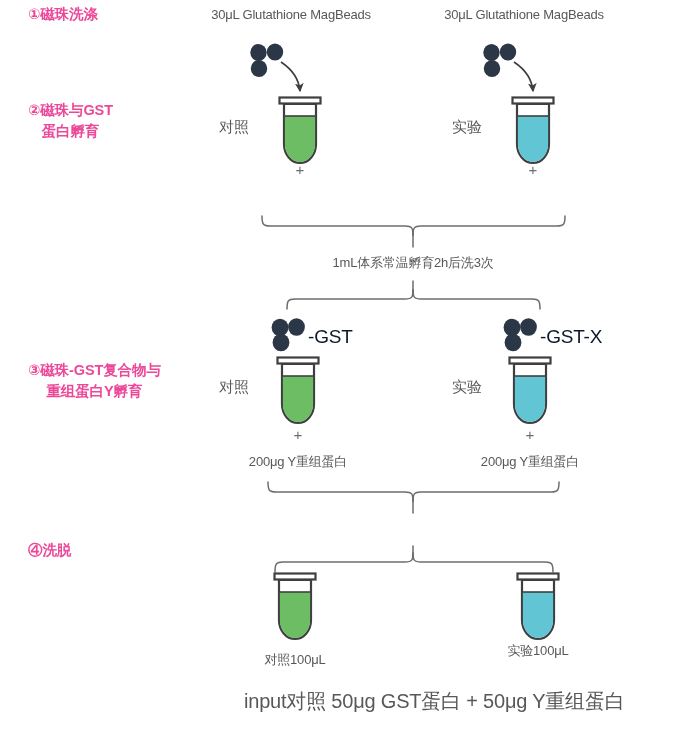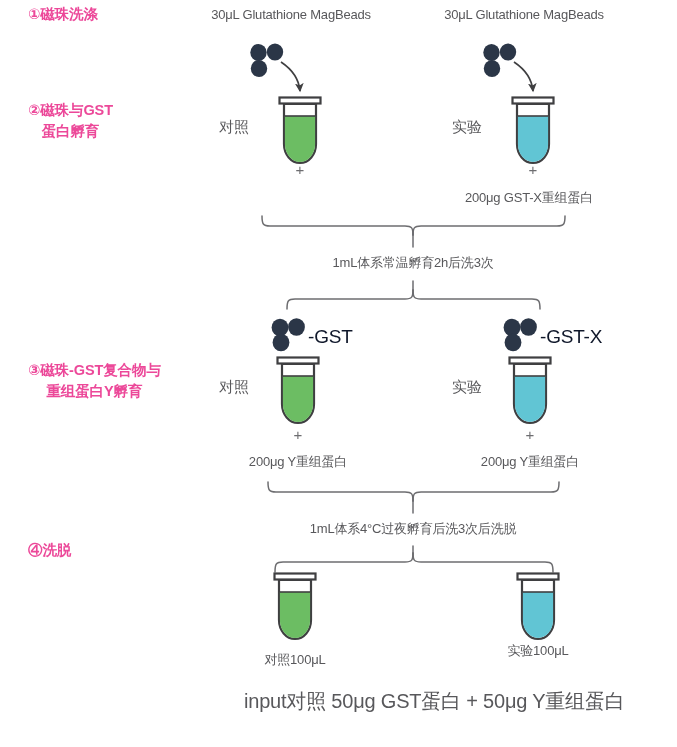--- a/index.html
+++ b/index.html
@@ -194,36 +194,34 @@
 
   <div class="txt center" style="left:291px; top:5px;">30μL Glutathione MagBeads</div>
   <div class="txt center" style="left:524px; top:5px;">30μL Glutathione MagBeads</div>
 
   <div class="side-tag" style="left:219px; top:118px;">对照</div>
   <div class="side-tag" style="left:452px; top:118px;">实验</div>
 
   <div class="plus" style="left:300px; top:163px;">+</div>
   <div class="plus" style="left:533px; top:163px;">+</div>
 
-  <div class="txt center" style="left:529px; top:188px;">200μg GST-X重组蛋白</div>
 
   <div class="txt center" style="left:413px; top:253px;">1mL体系常温孵育2h后洗3次</div>
 
   <div class="bead-tag" style="left:308px; top:326px;">-GST</div>
   <div class="bead-tag" style="left:540px; top:326px;">-GST-X</div>
 
   <div class="side-tag" style="left:219px; top:378px;">对照</div>
   <div class="side-tag" style="left:452px; top:378px;">实验</div>
 
   <div class="plus" style="left:298px; top:428px;">+</div>
   <div class="plus" style="left:530px; top:428px;">+</div>
 
   <div class="txt center" style="left:298px; top:452px;">200μg Y重组蛋白</div>
   <div class="txt center" style="left:530px; top:452px;">200μg Y重组蛋白</div>
 
-  <div class="txt center" style="left:413px; top:519px;">1mL体系4°C过夜孵育后洗3次后洗脱</div>
 
   <div class="txt center" style="left:295px; top:650px;">对照100μL</div>
   <div class="txt center" style="left:538px; top:641px;text-align:center;">实验100μL</div>
 
   <div class="footer-line" style="left:244px; top:688px;">input对照 50μg GST蛋白 + 50μg Y重组蛋白</div>
 
 </div>
 
 </body></html>

